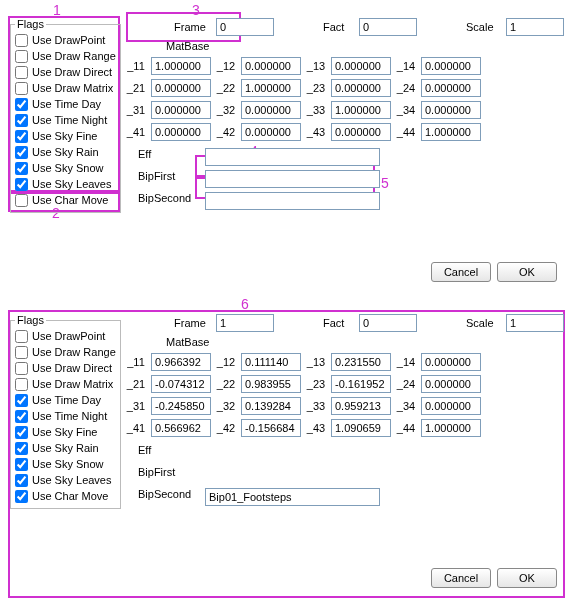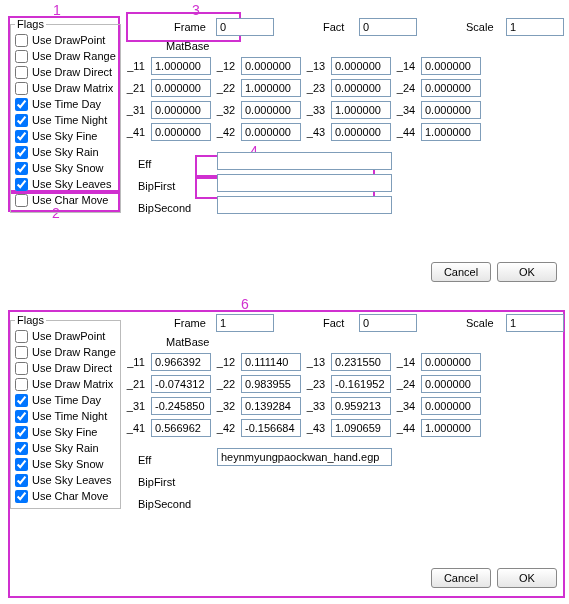--- a/index.html
+++ b/index.html
@@ -20,21 +20,21 @@
 .sect-label { position: absolute; left: 140px; top: 22px; margin-left: 16px; }
 
 .title-right { position: absolute; right: 8px; top: 2px; text-decoration: underline; }
 
 .matrix { position: absolute; left: 115px; top: 37px; }
 .mrow { display: flex; align-items: center; height: 22px; gap: 4px; }
 .mrow label { width: 22px; text-align: center; }
 .mrow input { width: 60px; height: 18px; border: 1px solid #7f9db9; padding: 1px 3px; }
 
 .bindrows { position: absolute; left: 128px; top: 130px; }
-.brow { display: flex; align-items: flex-end; height: 22px; gap: 24px; }
+.brow { display: flex; align-items: flex-start; height: 22px; gap: 12px; }
 .brow label { width: 55px; }
 .brow input { width: 175px; height: 18px; border: 1px solid #7f9db9; padding: 1px 3px; }
 
 .buttons { position: absolute; right: 8px; bottom: 6px; display: flex; gap: 6px; }
 .btn { min-width: 60px; height: 20px; border: 1px solid #888; background: linear-gradient(#fff,#e6e6e6); border-radius: 3px; padding: 2px 10px; cursor: pointer; }
 
 .callout { position: absolute; color: #d030d0; font-size: 14px; font-weight: normal; }
 .box-purple { position: absolute; border: 2px solid #d030d0; pointer-events: none; }
 </style>
 </head>
@@ -283,27 +283,27 @@
         <label>_43</label>
         <input value="1.090659" style="">
         <label>_44</label>
         <input value="1.000000" style="">
       </div>
     </div>
 
   <div class="bindrows">
     <div class="brow">
         <label>Eff</label>
-        <input value="heynmyungpaockwan_hand.egp" style="">
       </div>
     <div class="brow">
         <label>BipFirst</label>
       </div>
     <div class="brow">
         <label>BipSecond</label>
+        <input value="Bip01_Footsteps" style="">
       </div>
   </div>
 
   <div class="buttons">
     <button class="btn">Cancel</button>
     <button class="btn">OK</button>
   </div>
 </div>
 
 </body></html>

